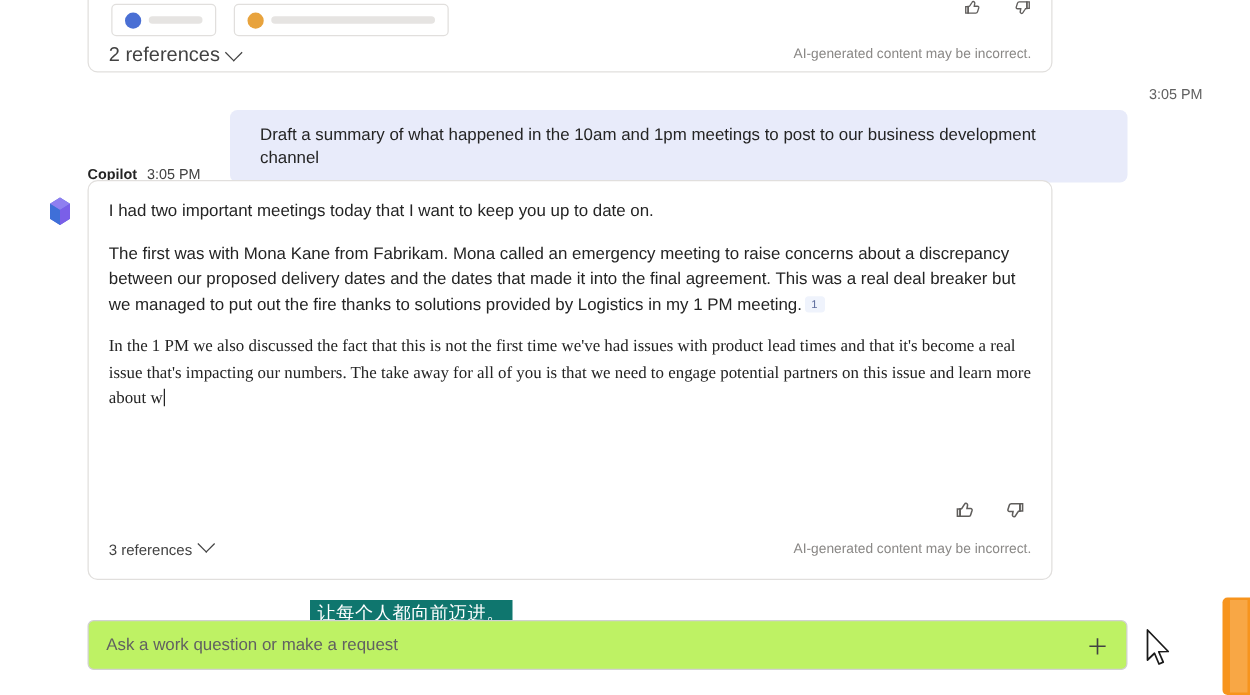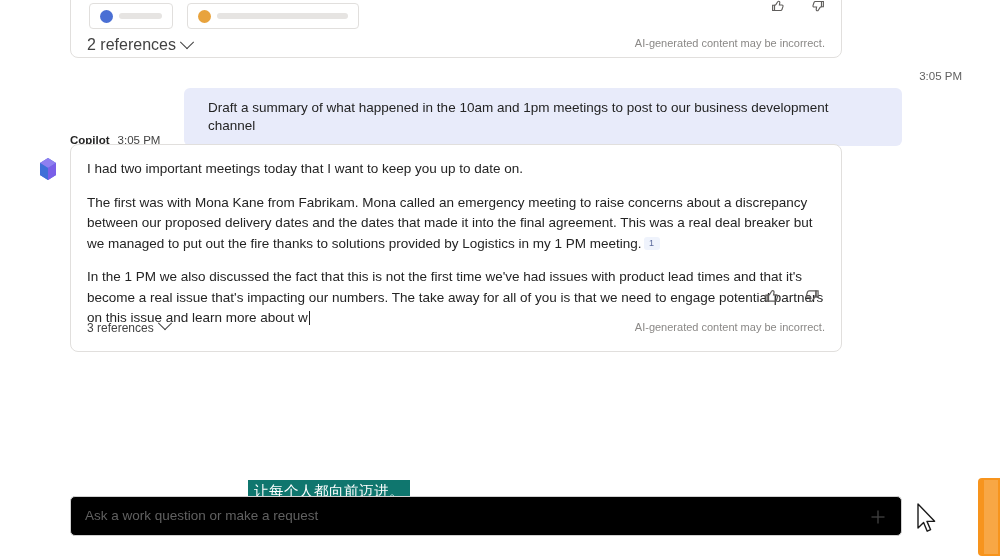--- a/index.html
+++ b/index.html
@@ -126,37 +126,37 @@
     top: 155px;
     width: 28px;
     height: 28px;
   }
 
   .reply-card {
     position: absolute;
     left: 70px;
     top: 144px;
     width: 772px;
-    height: 208px;
+    height: 320px;
     background: #ffffff;
     border: 1px solid #e1dfdd;
     border-radius: 8px;
     box-sizing: border-box;
   }
   .reply-body {
     position: absolute;
     left: 16px;
     top: 14px;
     right: 16px;
     font-size: 13.5px;
     line-height: 1.52;
     color: #242424;
   }
   .reply-body p { margin: 0 0 13px 0; }
-  .reply-body p:last-child { margin-bottom: 0; }
+  .reply-body p:last-child { margin-bottom: 0; font-family: Liberation Serif, serif; }
   .cite {
     display: inline-block;
     min-width: 12px;
     height: 13px;
     line-height: 13px;
     padding: 0 2px;
     border-radius: 3px;
     background: #eff3fc;
     color: #5b6a9b;
     font-size: 9px;
@@ -229,21 +229,21 @@
 
   
   .composer {
     position: absolute;
     left: 70px;
     top: 496px;
     width: 832px;
     height: 40px;
     border: 1px solid #d1d1d1;
     border-radius: 5px;
-    background: #000000;
+    background: #bef264;
     box-sizing: border-box;
   }
   .composer-placeholder {
     position: absolute;
     left: 14px;
     top: 11px;
     font-size: 13.5px;
     color: #616161;
   }
   .composer-plus {

